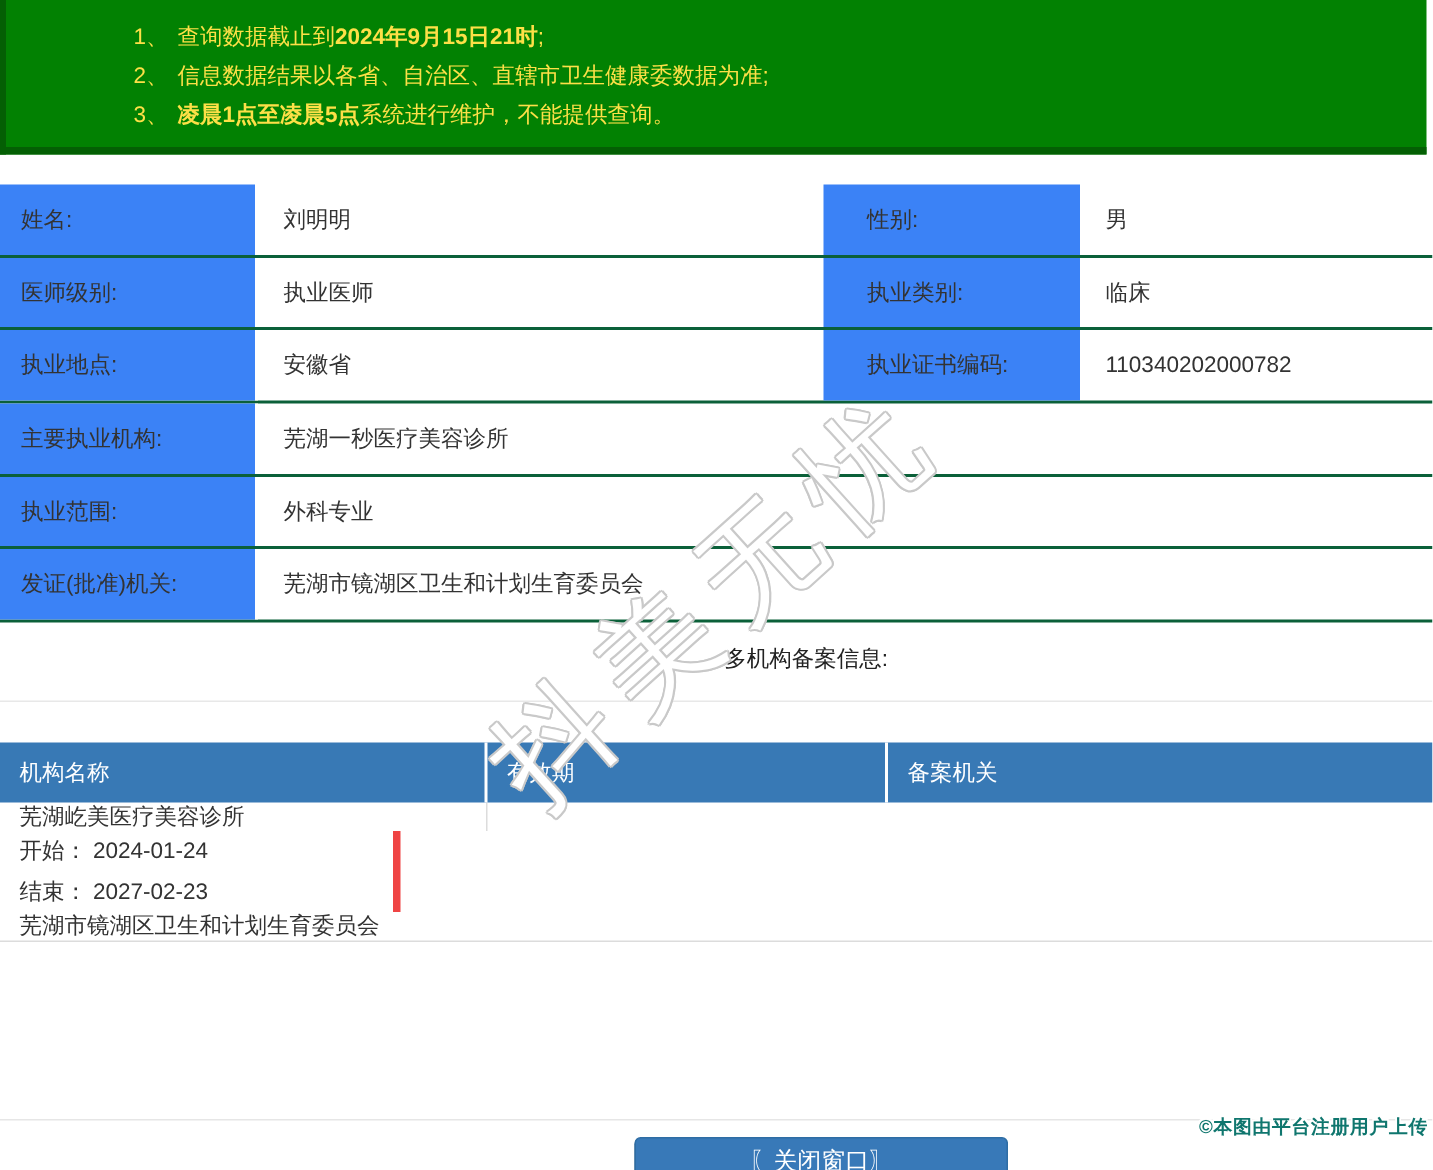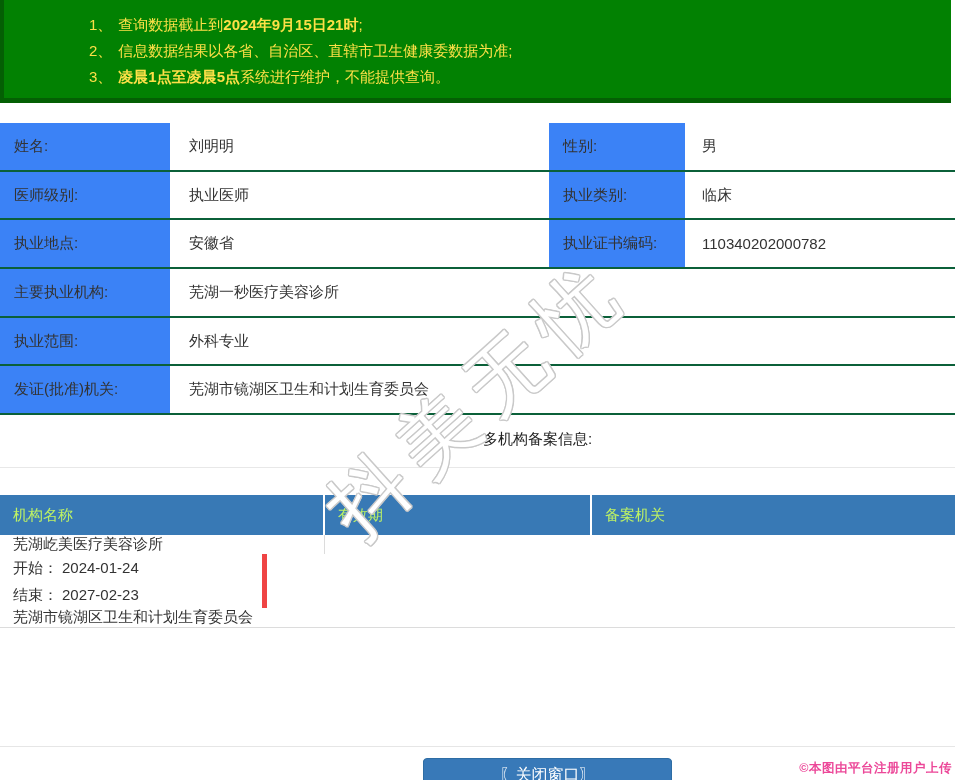--- a/index.html
+++ b/index.html
@@ -27,39 +27,39 @@
   .irow{
     display:flex;align-items:stretch;
     box-sizing:border-box;height:48.7px;
     border-bottom:2px solid #0b6039;
     font-size:15px;
   }
   .ilabel{
     box-sizing:border-box;width:170px;background:#3b82f6;
     padding-left:14px;display:flex;align-items:center;flex:none;
   }
-  .ilabel.l2{width:136px;padding-left:14px;}
+  .ilabel.l2{width:171px;padding-left:29px;}
   .ival{
     box-sizing:border-box;width:377px;padding-left:17px;
     display:flex;align-items:center;flex:none;
   }
   .ival.v2{width:auto;flex:1;}
   .ival.wide{width:auto;flex:1;}
   .gap2{width:2px;flex:none;background:#fff;}
   
   .section-area{
     box-sizing:border-box;height:53px;
     border-bottom:1px solid #e8e8e8;
     padding:15px 0 0 120px;
     text-align:center;
   }
   .section-title{font-size:15px;font-weight:normal;color:#222;text-align:center;}
   
   .filing-table{margin-top:27px;}
-  .fhead{display:flex;height:40px;background:#3879b5;color:#bef264;font-size:15px;}
+  .fhead{display:flex;height:40px;background:#3879b5;color:#ffffff;font-size:15px;}
   .fhead .fcell{
     box-sizing:border-box;display:flex;align-items:center;padding-left:13px;flex:none;
   }
   .fhead .c1{width:325px;border-right:2px solid #fff;}
   .fhead .c2{width:267px;border-right:2px solid #fff;}
   .fhead .c3{flex:1;}
   .frow{display:flex;min-height:77px;border-bottom:1px solid #dcdcdc;font-size:15px;flex-direction:column;}
   .frow .fcell{
     box-sizing:border-box;display:flex;align-items:center;padding-left:13px;flex:none;
   }
@@ -72,22 +72,22 @@
   .footer-divider{margin-top:118px;height:0;border-bottom:1px solid #e6e6e6;}
   .close-button{
     display:block;box-sizing:border-box;
     margin:11px 0 0 423px;width:249px;height:33px;
     background:#3879b8;border:1px solid #2e6da4;border-radius:4px;
     box-shadow:0 1px 0 #24567f;
     color:#fff;font-size:16px;text-align:center;line-height:30px;
     font-family:inherit;cursor:pointer;padding:0;
   }
   .credit{
-    position:absolute;right:3px;bottom:3px;
-    font-size:12.5px;font-weight:bold;color:#ec4899;letter-spacing:.5px;
+    position:absolute;right:3px;bottom:20px;
+    font-size:12.5px;font-weight:bold;color:#0f766e;letter-spacing:.5px;
     text-shadow:-1px -1px 0 #fff,1px -1px 0 #fff,-1px 1px 0 #fff,1px 1px 0 #fff,0 1px 0 #fff,0 -1px 0 #fff,1px 0 0 #fff,-1px 0 0 #fff;
   }
   
   .watermark{
     position:absolute;left:478px;top:400px;z-index:50;
     transform:translate(-50%,-50%) rotate(-42deg);
     font-size:78px;letter-spacing:14px;white-space:nowrap;
     color:#fff;
     text-shadow:1.5px 0 #c9c9c9,-1.5px 0 #c9c9c9,0 1.5px #c9c9c9,0 -1.5px #c9c9c9,1px 1px #c9c9c9,-1px -1px #c9c9c9,1px -1px #c9c9c9,-1px 1px #c9c9c9;
     pointer-events:none;

